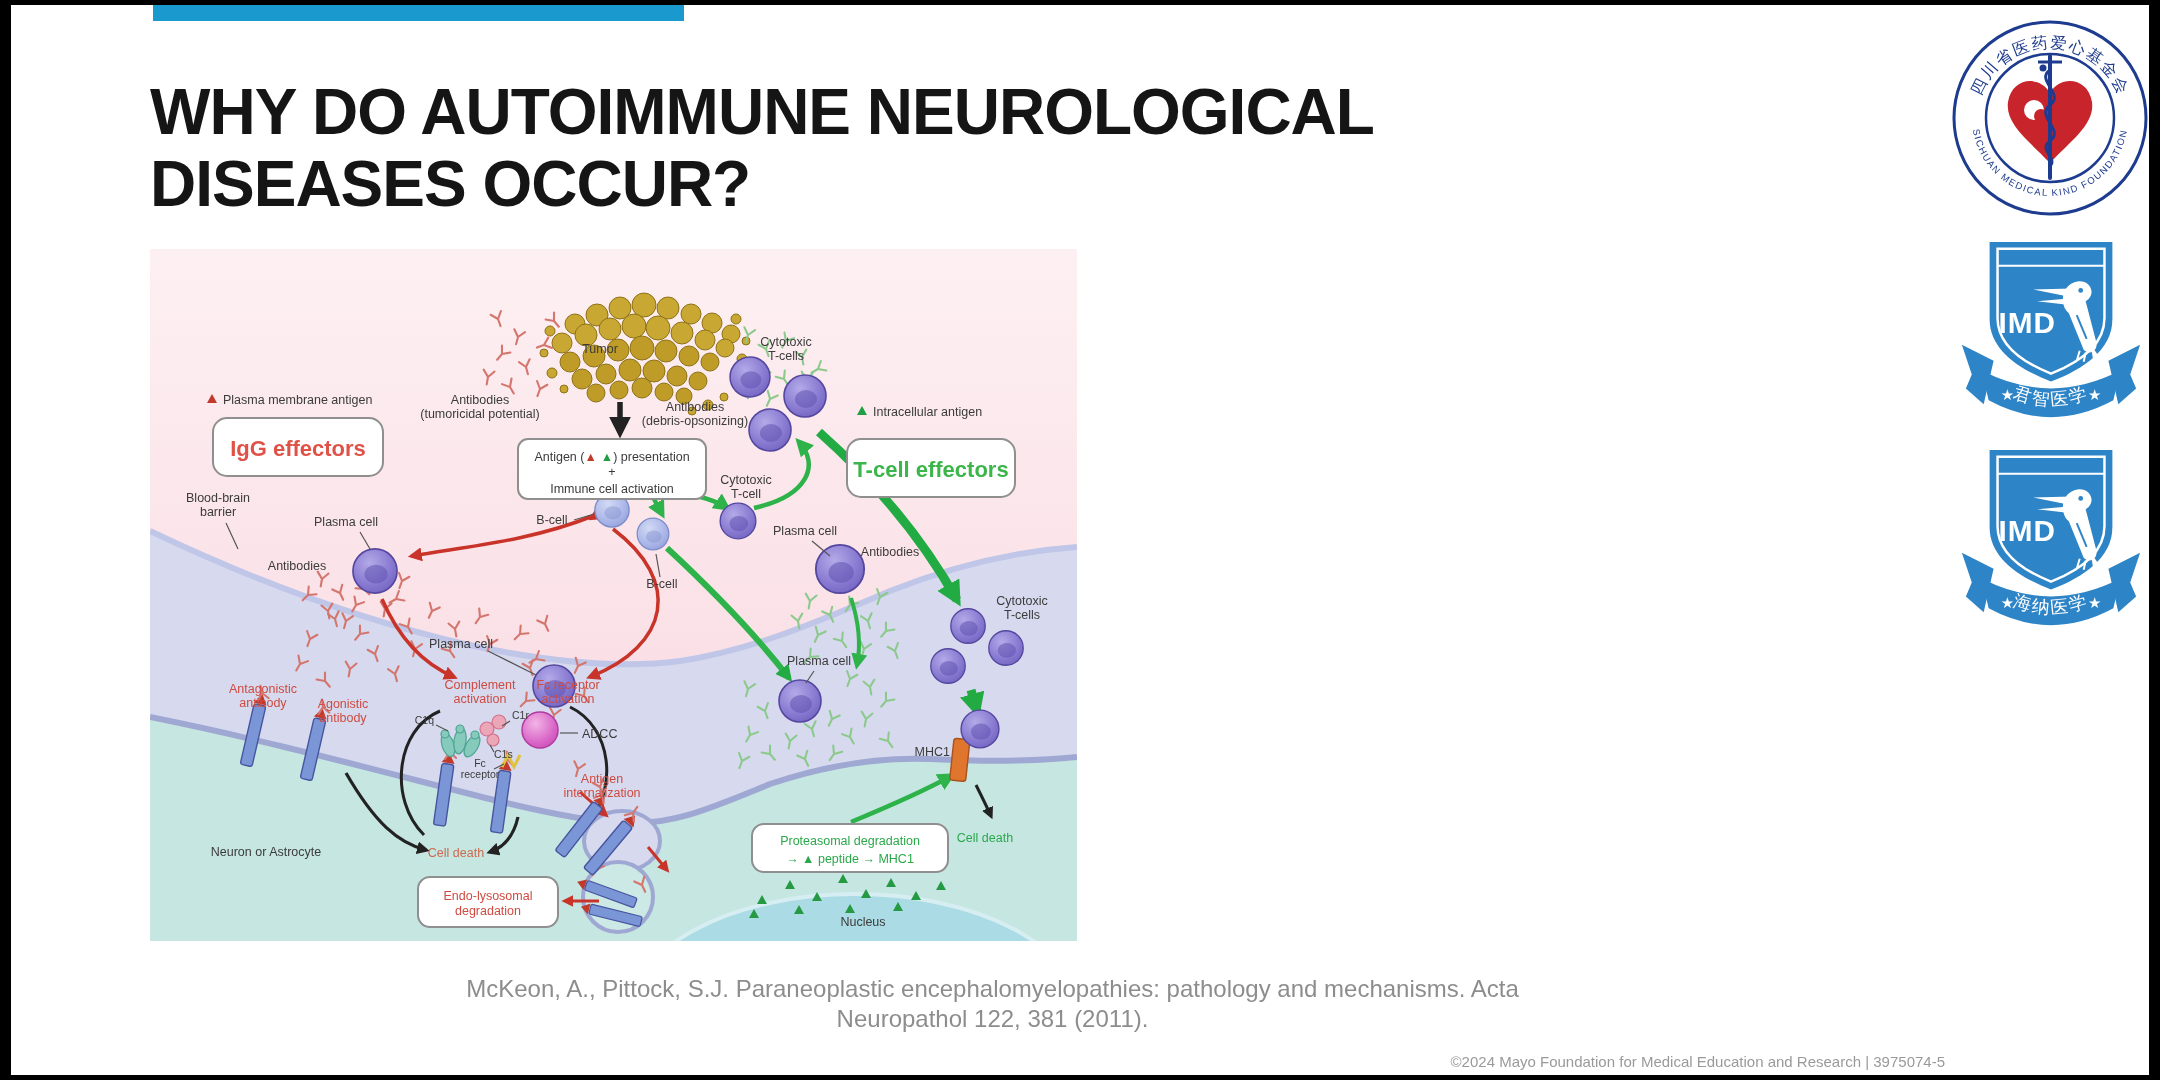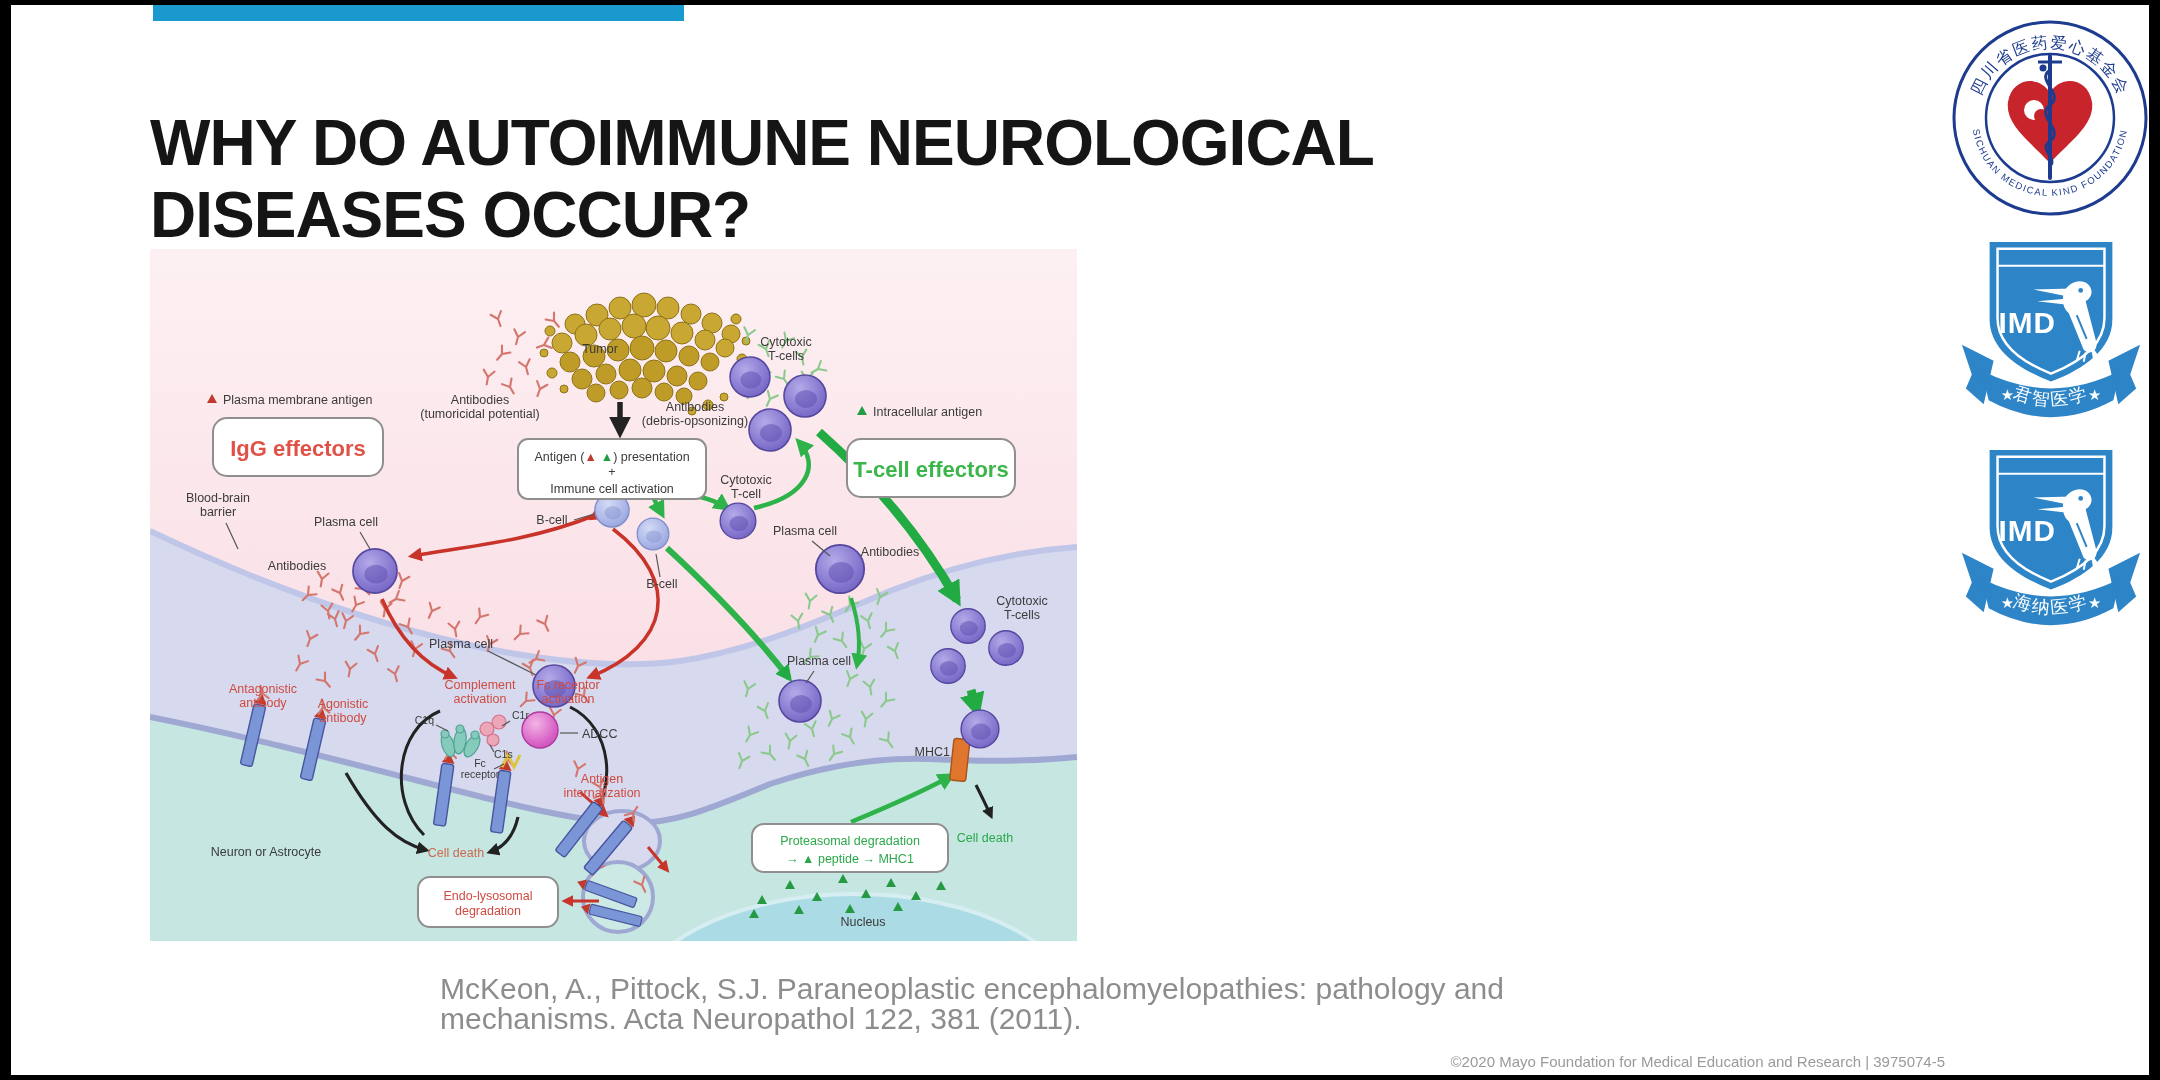--- a/index.html
+++ b/index.html
@@ -1,23 +1,23 @@
 <!DOCTYPE html>
 <html><head>
 <meta charset="utf-8">
 <style>
   html,body{margin:0;padding:0;background:#000;}
   .stage{position:relative;width:2160px;height:1080px;background:#000;overflow:hidden;
          font-family:"Liberation Sans","DejaVu Sans",sans-serif;}
   .slide-bg{position:absolute;left:11px;top:5px;right:11px;bottom:5px;background:#ffffff;}
   .accent-bar{position:absolute;left:153px;top:5px;width:531px;height:16px;}
   .title{position:absolute;left:150px;top:76px;font-size:64px;line-height:72px;
-         font-weight:bold;color:#151515;letter-spacing:-1px;margin-top:31px;}
-  .citation{position:absolute;left:440px;width:1105px;top:974px;text-align:left;
-            font-size:30px;line-height:30px;color:#8d8d8d;}
+         font-weight:bold;color:#151515;letter-spacing:-1px;}
+  .citation{position:absolute;left:440px;width:1105px;top:974px;text-align:center;
+            font-size:24px;line-height:30px;color:#8d8d8d;}
   .footer{position:absolute;right:215px;top:1053px;font-size:15px;color:#9a9a9a;}
   .figure{position:absolute;left:150px;top:249px;width:927px;height:692px;}
   .logo{position:absolute;}
   text{font-family:"Liberation Sans","DejaVu Sans",sans-serif;}
   .td{fill:#3b3b3b;font-size:12.5px;}
   .tr{fill:#cf4a41;font-size:12.5px;}
   .tg{fill:#2aa84a;font-size:12.5px;}
   .ts{fill:#3b3b3b;font-size:10.5px;}
   .mid{text-anchor:middle;}
   .end{text-anchor:end;}
@@ -436,21 +436,21 @@
     <text class="tg mid" x="700" y="596" font-size="13">Proteasomal degradation</text>
     <text class="tg mid" x="700" y="614" font-size="13">→ ▲ peptide → MHC1</text>
     <text class="tg mid" x="835" y="593">Cell death</text>
     <text class="td mid" x="713" y="677" font-size="13">Nucleus</text>
     <text class="td end" x="800" y="507">MHC1</text>
   </svg>
 
   <div class="citation">
     <div>McKeon, A., Pittock, S.J. Paraneoplastic encephalomyelopathies: pathology and mechanisms. Acta Neuropathol 122, 381 (2011).</div>
   </div>
-  <div class="footer">©2020 Mayo Foundation for Medical Education and Research  |  3975074-5</div>
+  <div class="footer">©2024 Mayo Foundation for Medical Education and Research  |  3975074-5</div>
 
   <svg class="logo" style="left:1950px;top:18px;width:200px;height:200px;" viewBox="0 0 200 200">
     <defs>
       <path id="fa1" d="M26,104 A74,74 0 0 1 174,104" fill="none"></path>
       <path id="fa2" d="M22,100 A78,78 0 0 0 178,100" fill="none"></path>
     </defs>
     <circle cx="100" cy="100" r="96" fill="#ffffff" stroke="#1e3c8f" stroke-width="3"></circle>
     <circle cx="100" cy="100" r="64" fill="none" stroke="#1e3c8f" stroke-width="2.5"></circle>
     <text font-size="16" fill="#1e3c8f" letter-spacing="2">
       <textPath href="#fa1" startOffset="50%" text-anchor="middle">四川省医药爱心基金会</textPath>

